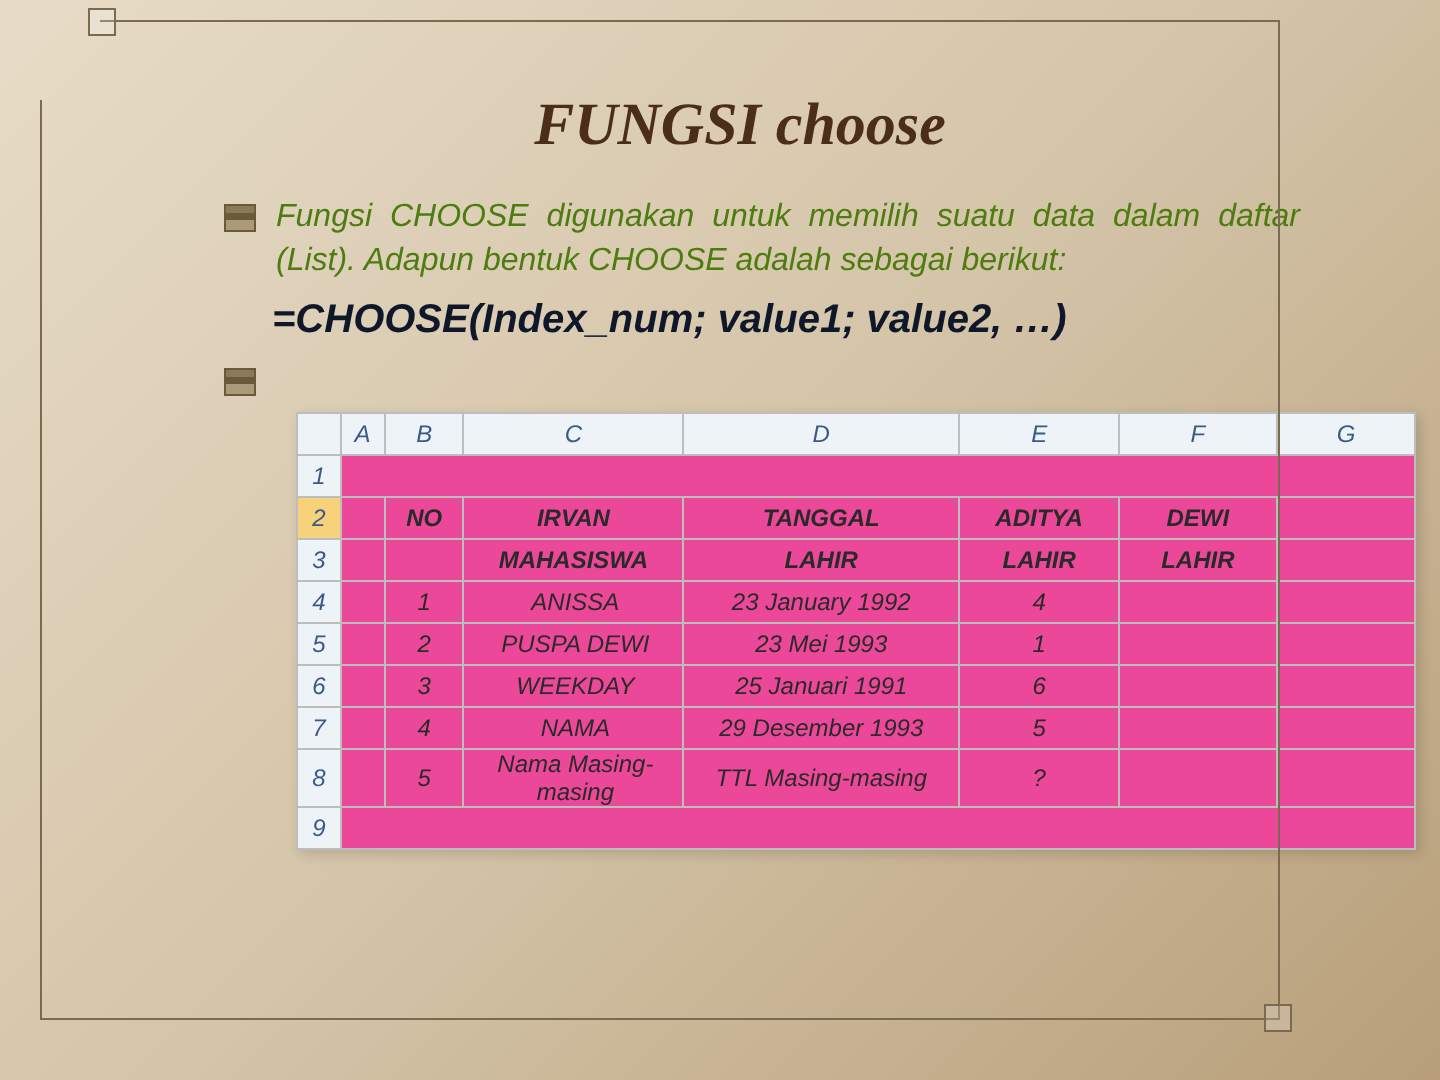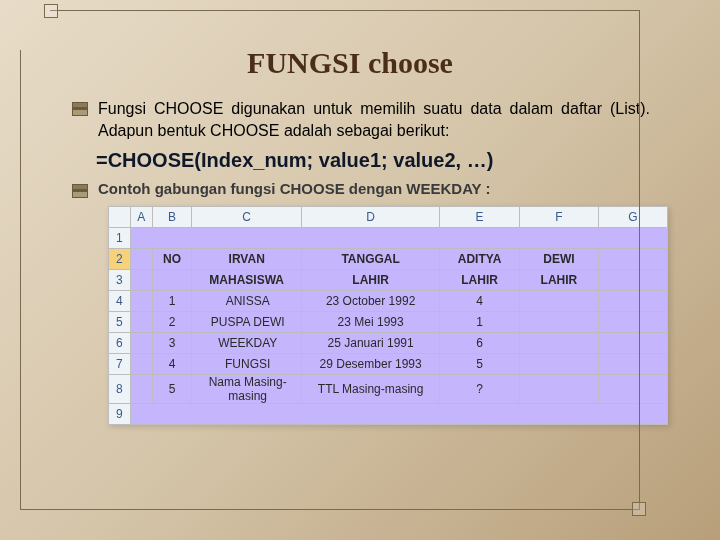--- a/index.html
+++ b/index.html
@@ -5,22 +5,23 @@
   * { box-sizing: border-box; margin: 0; padding: 0; }
   body {
     width: 720px; height: 540px;
     background: linear-gradient(135deg, #e8dcc8 0%, #d4c4a8 50%, #b89f7a 100%);
     font-family: Arial, sans-serif;
     position: relative;
     overflow: hidden;
   }
   .slide {
     width: 100%; height: 100%;
-    padding: 20px 40px 30px 20px;
+    padding: 20px 40px 30px 60px;
     position: relative;
+    font-style: italic;
   }
   .frame-line {
     position: absolute;
     background: #7a6a4f;
   }
   .fl-top { top: 10px; left: 50px; right: 80px; height: 1px; }
   .fl-right { top: 10px; right: 80px; bottom: 30px; width: 1px; }
   .fl-bottom { bottom: 30px; left: 20px; right: 80px; height: 1px; }
   .fl-left { top: 50px; left: 20px; bottom: 30px; width: 1px; }
   .corner-sq {
@@ -37,21 +38,21 @@
   }
   .content { padding: 0 30px 0 52px; }
   .bullet-row { display: flex; align-items: flex-start; margin-bottom: 6px; }
   .bullet-icon {
     width: 16px; height: 14px; margin-right: 10px; margin-top: 4px;
     flex-shrink: 0;
     background: linear-gradient(180deg, #8a7a5a 30%, #6a5a3a 30% 60%, #aa9a7a 60%);
     border: 1px solid #6a5a3a;
   }
   .para {
-    font-size: 16px; color: #000000;
+    font-size: 16px; color: #4d7c0f;
     text-align: justify; line-height: 1.35;
   }
   .formula {
     font-size: 20px; font-weight: bold;
     color: #0f172a; margin: 8px 0 8px 24px;
   }
   .sub {
     font-size: 15px; font-weight: bold;
     color: #3a3a3a;
   }
@@ -71,21 +72,21 @@
     padding: 0 4px;
   }
   .sheet .colhead {
     background: #eef3f8; color: #3a5a8a; font-weight: normal;
   }
   .sheet .rowhead {
     background: #eef3f8; color: #3a5a8a; width: 22px; font-weight: normal;
   }
   .sheet .rowhead.sel { background: #f7d27a; }
   .sheet .corner { background: #eef3f8; width: 22px; }
-  .sheet .data { background: #c4b5fd; margin-left: 20px; }
+  .sheet .data { background: #ec4899; margin-left: 20px; }
   .sheet .bold { font-weight: bold; }
   .sheet .left { text-align: center; padding-left: 6px; }
   .cA{width:22px}.cB{width:40px}.cC{width:110px}.cD{width:140px}.cE{width:80px}.cF{width:80px}.cG{width:70px}
 </style>
 </head>
 <body>
 
 <div class="slide">
   <div class="frame-line fl-top"></div>
   <div class="frame-line fl-right"></div>
@@ -97,21 +98,20 @@
   <div class="title">FUNGSI choose</div>
 
   <div class="content">
     <div class="bullet-row">
       <div class="bullet-icon"></div>
       <div class="para">Fungsi CHOOSE digunakan untuk memilih suatu data dalam daftar (List). Adapun bentuk CHOOSE adalah sebagai berikut:</div>
     </div>
     <div class="formula">=CHOOSE(Index_num; value1; value2, …)</div>
     <div class="bullet-row">
       <div class="bullet-icon"></div>
-      <div class="sub">Contoh gabungan fungsi CHOOSE dengan WEEKDAY :</div>
     </div>
 
     <table class="sheet">
       <tbody>
           <tr>
         <th class="corner"></th>
         <th class="colhead cA">A</th>
         <th class="colhead cB">B</th>
         <th class="colhead cC">C</th>
         <th class="colhead cD">D</th>
@@ -141,21 +141,21 @@
         <td class="data bold">LAHIR</td>
         <td class="data bold">LAHIR</td>
         <td class="data bold">LAHIR</td>
         <td class="data"></td>
       </tr>
       <tr>
         <th class="rowhead">4</th>
         <td class="data"></td>
         <td class="data">1</td>
         <td class="data left">ANISSA</td>
-        <td class="data">23 October 1992</td>
+        <td class="data">23 January 1992</td>
         <td class="data">4</td>
         <td class="data"></td>
         <td class="data"></td>
       </tr>
       <tr>
         <th class="rowhead">5</th>
         <td class="data"></td>
         <td class="data">2</td>
         <td class="data left">PUSPA DEWI</td>
         <td class="data">23 Mei 1993</td>
@@ -170,21 +170,21 @@
         <td class="data left">WEEKDAY</td>
         <td class="data">25 Januari 1991</td>
         <td class="data">6</td>
         <td class="data"></td>
         <td class="data"></td>
       </tr>
       <tr>
         <th class="rowhead">7</th>
         <td class="data"></td>
         <td class="data">4</td>
-        <td class="data left">FUNGSI</td>
+        <td class="data left">NAMA</td>
         <td class="data">29 Desember 1993</td>
         <td class="data">5</td>
         <td class="data"></td>
         <td class="data"></td>
       </tr>
       <tr>
         <th class="rowhead">8</th>
         <td class="data"></td>
         <td class="data">5</td>
         <td class="data left">Nama Masing-masing</td>

